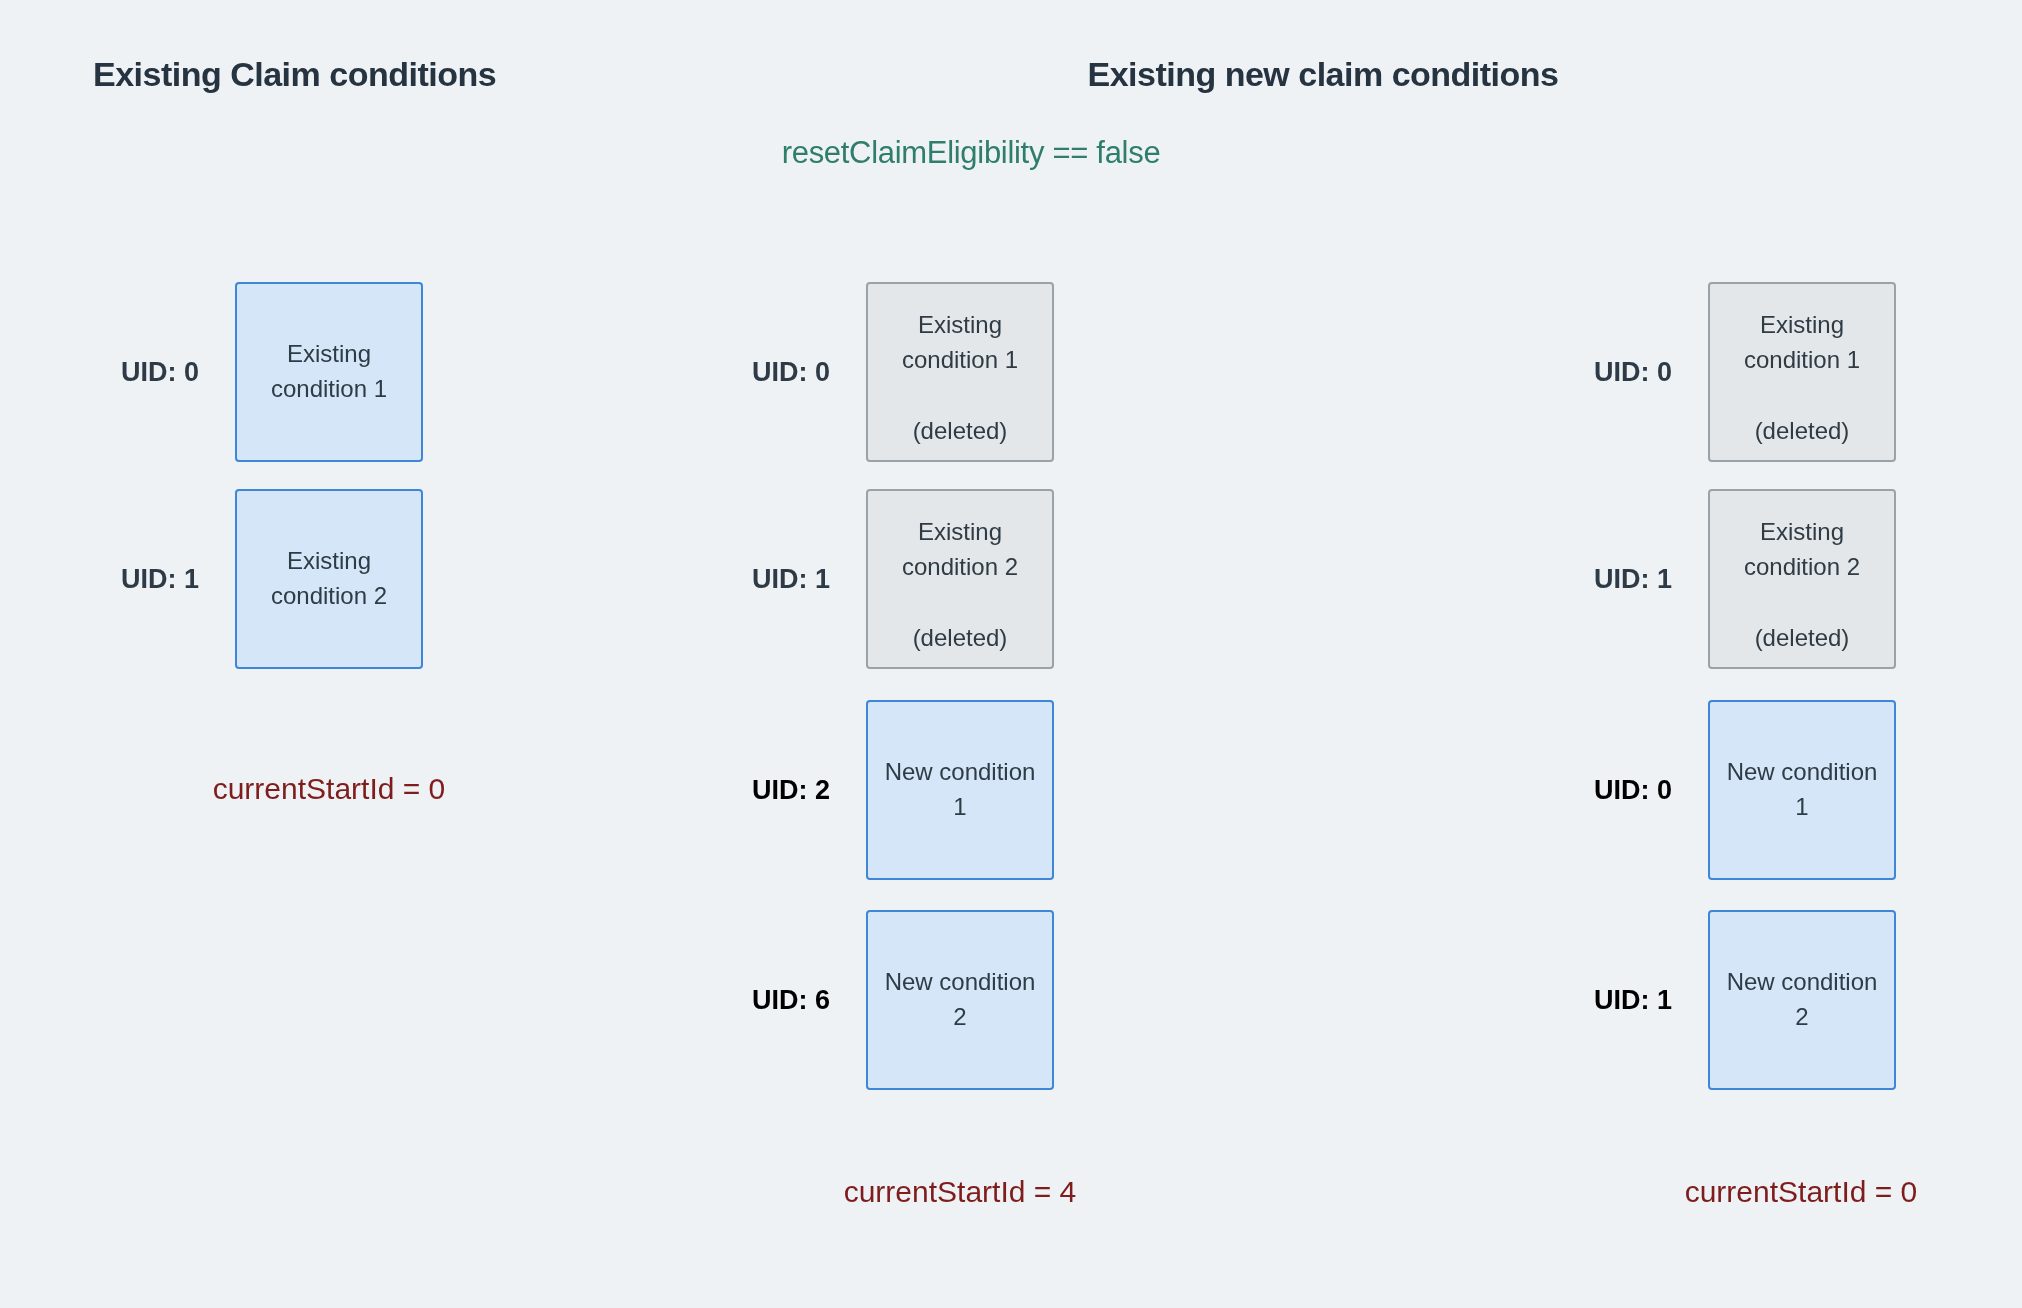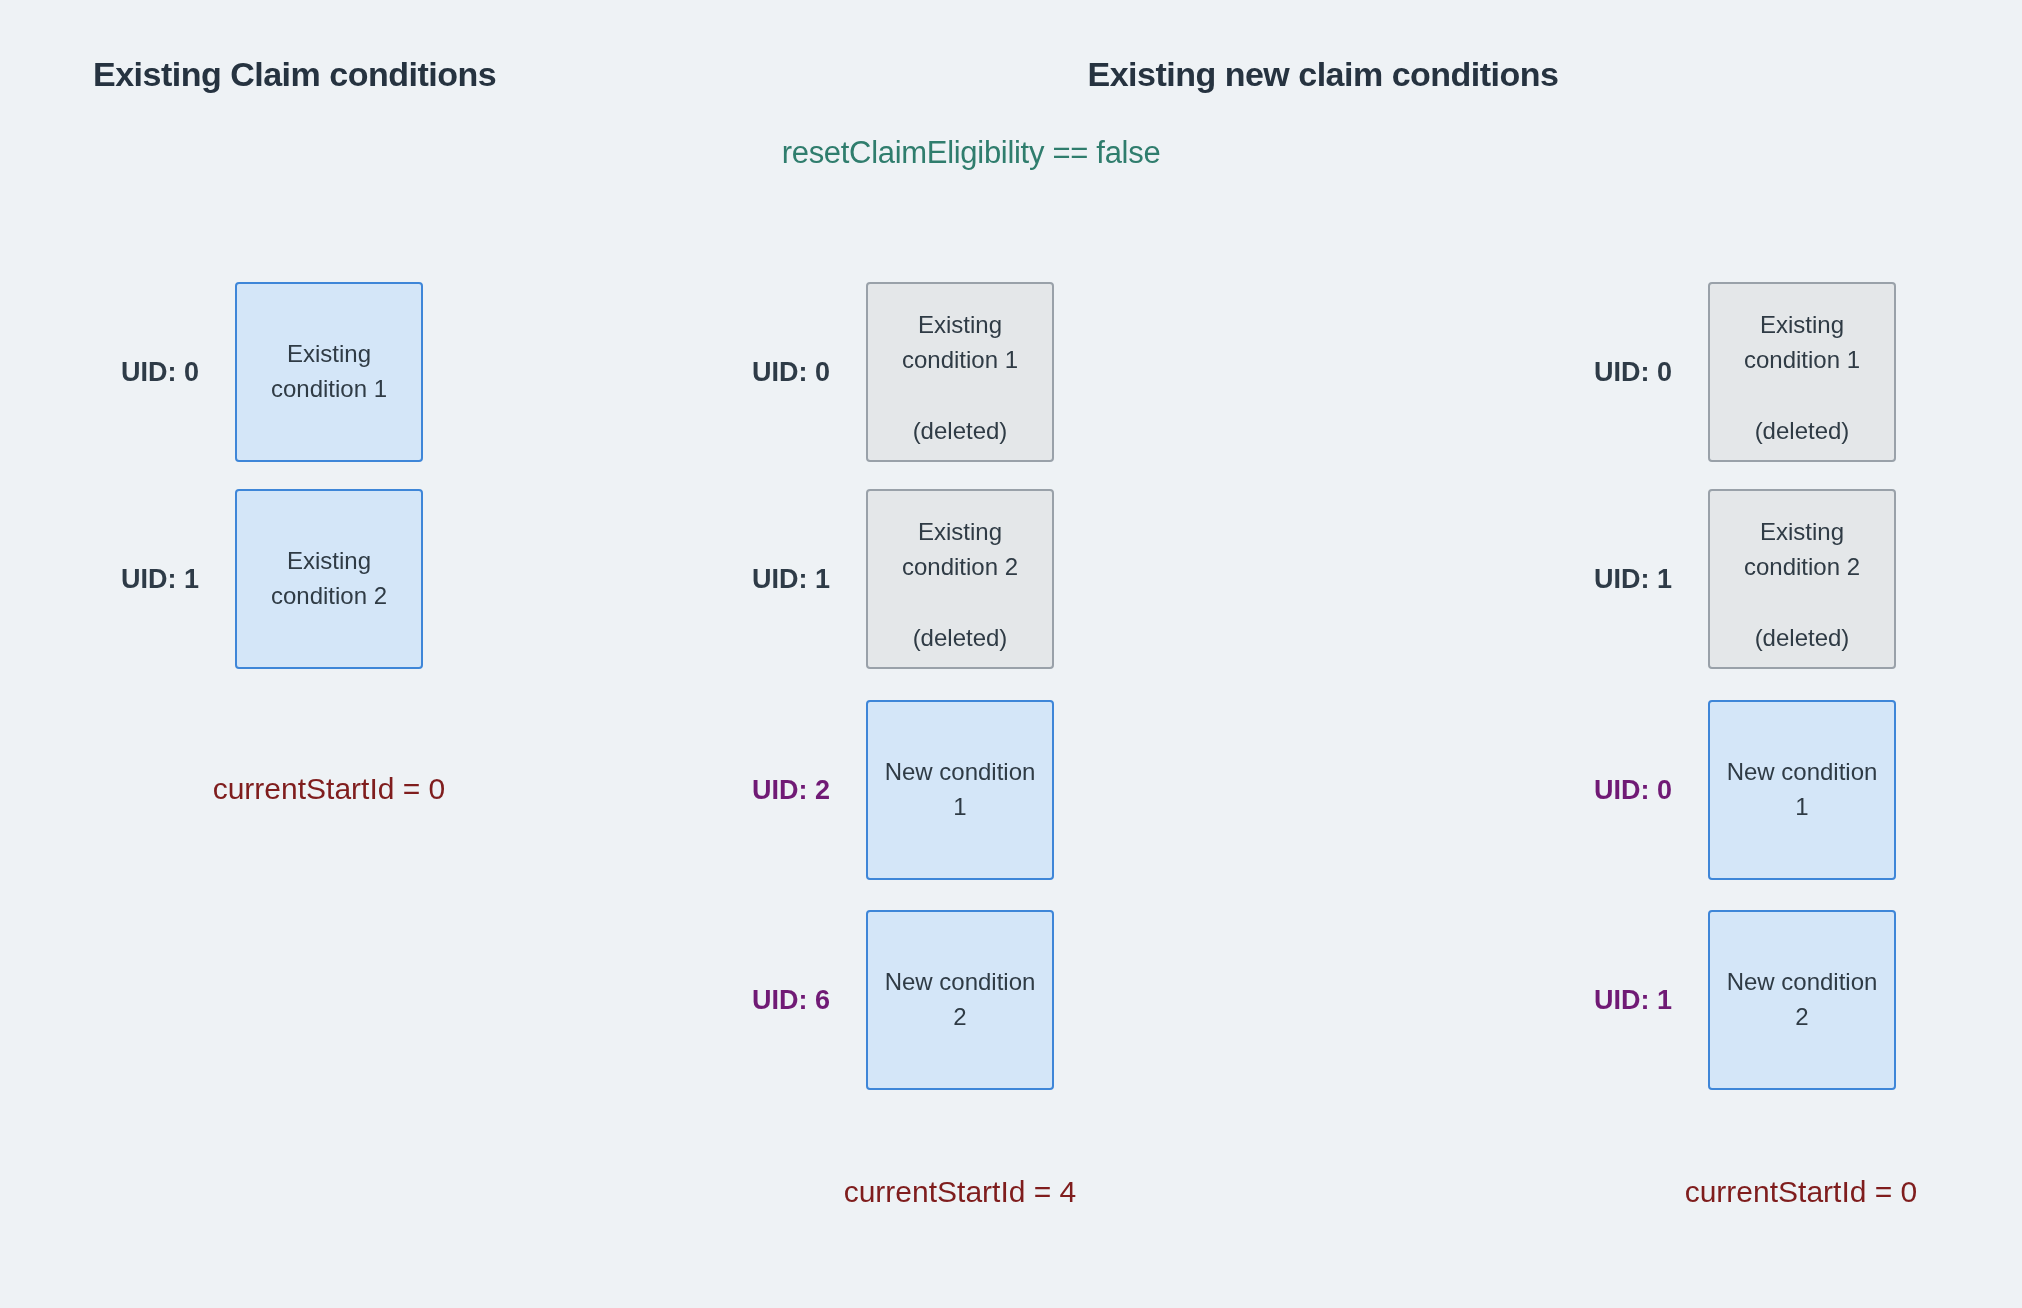--- a/index.html
+++ b/index.html
@@ -45,21 +45,21 @@
     height: 180px;
   }
   .uid {
     width: 150px;
     text-align: center;
     font-size: 27px;
     font-weight: bold;
     white-space: nowrap;
   }
   .uid.dark { color: #2E3B47; }
-  .uid.blue { color: #701a75; }
+  .uid.blue { color: #000000; }
 
   .box {
     box-sizing: border-box;
     width: 188px;
     height: 180px;
     border-radius: 4px;
     display: flex;
     flex-direction: column;
     align-items: center;
     text-align: center;

